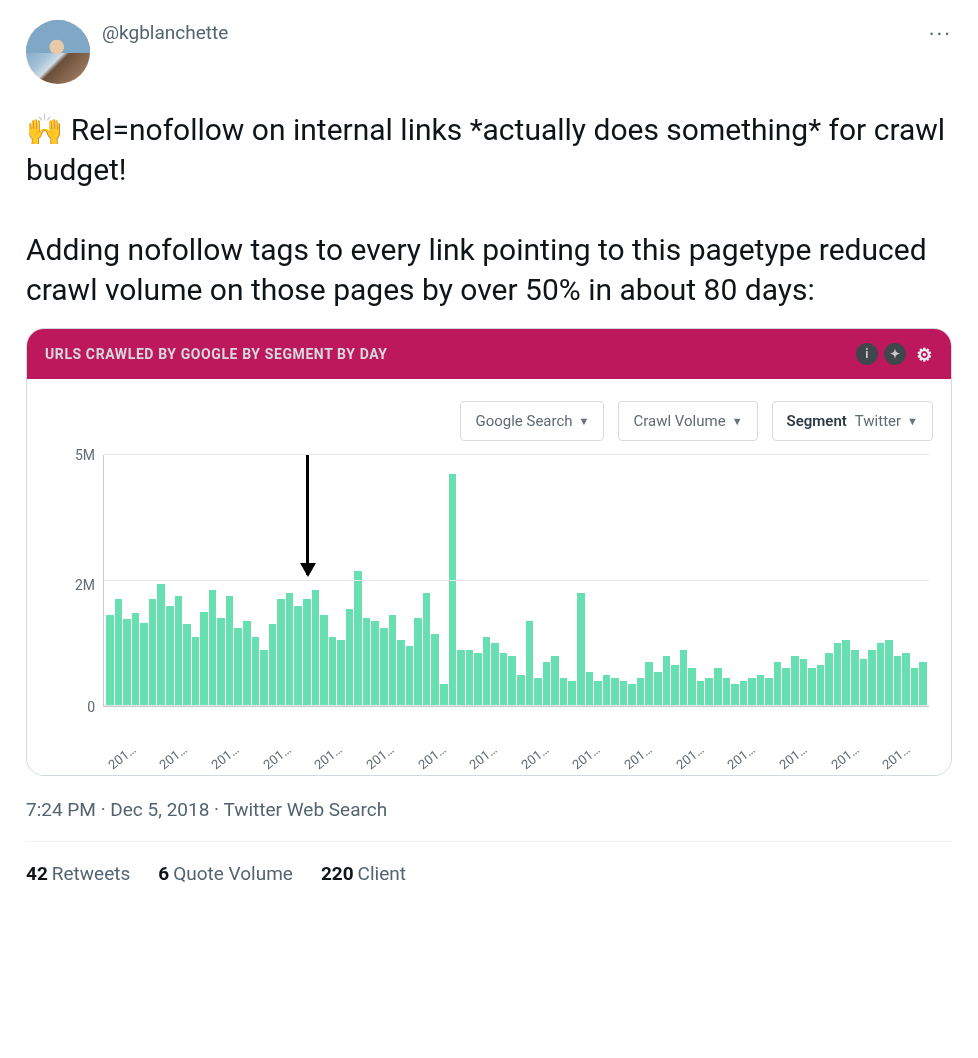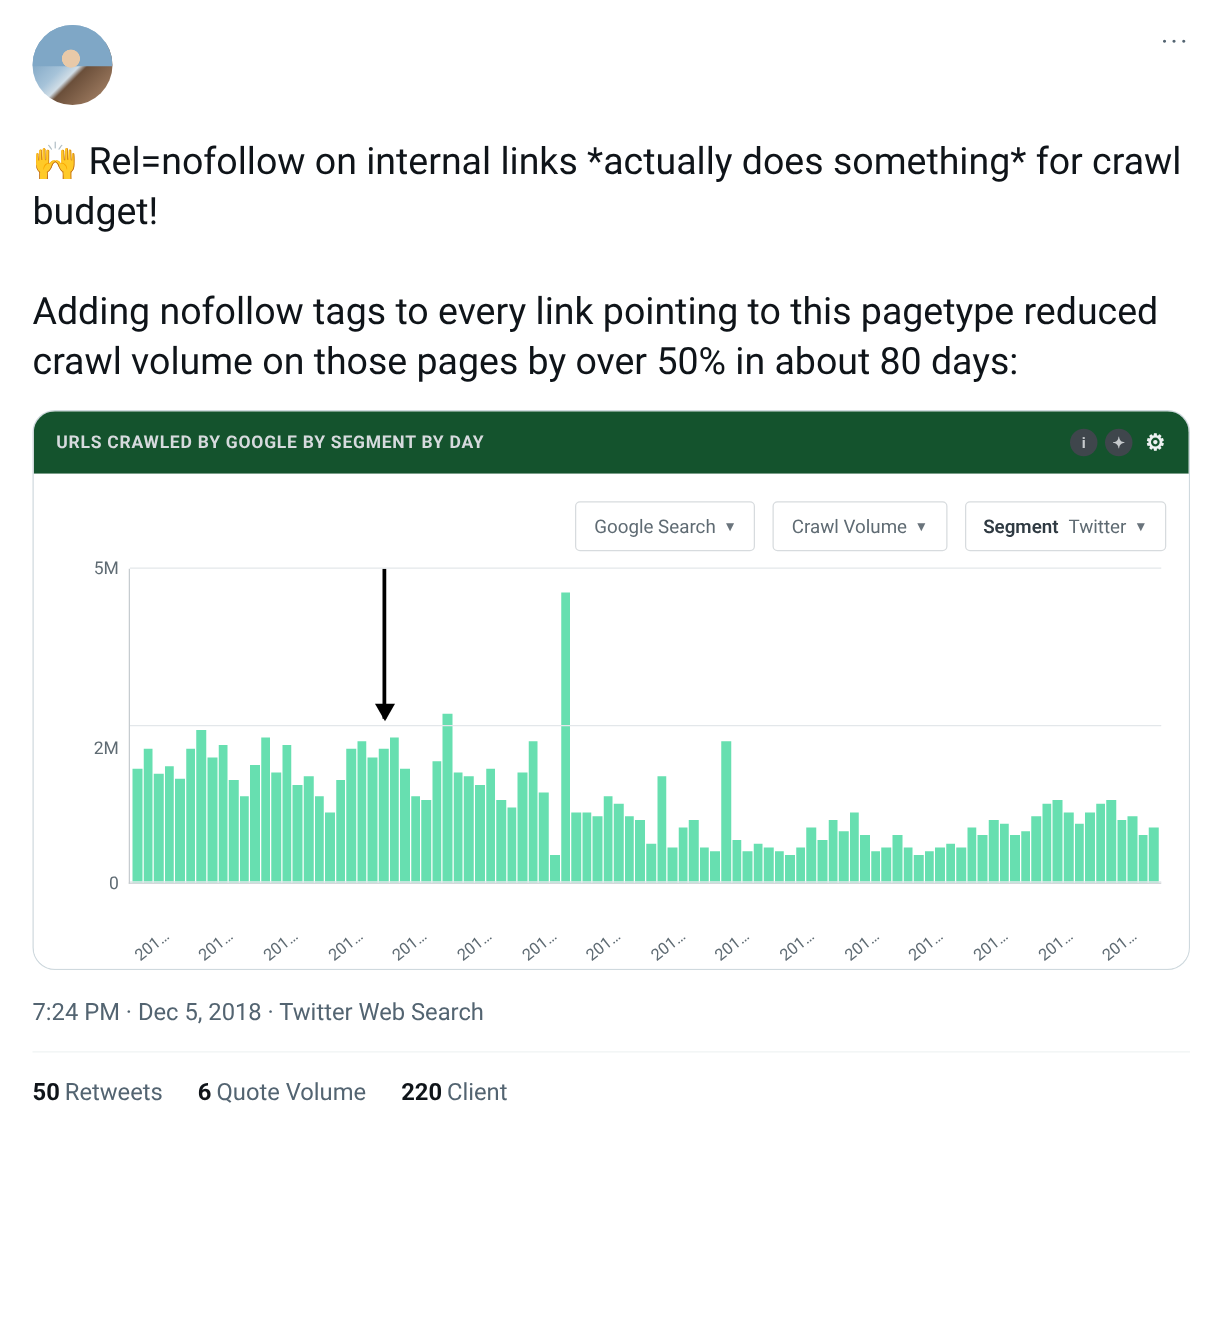--- a/index.html
+++ b/index.html
@@ -33,21 +33,21 @@
     color: #0f1419;
     white-space: pre-wrap;
   }
   .card {
     margin-top: 18px;
     border: 1px solid #cfd9de;
     border-radius: 18px;
     overflow: hidden;
   }
   .card-header {
-    background: #14532d;
+    background: #be185d;
     color: #d6dadd;
     padding: 14px 18px;
     display: flex; align-items: center;
     font-size: 14px; font-weight: 700; letter-spacing: 0.6px;
   }
   .card-header-icons { margin-left: auto; display: flex; gap: 6px; align-items: center; }
   .hdr-circle {
     width: 22px; height: 22px; border-radius: 50%;
     background: #3f464c;
     display: inline-flex; align-items: center; justify-content: center;
@@ -102,20 +102,21 @@
   .divider { border-top: 1px solid #eff3f4; margin-top: 20px; }
   .stats { display: flex; gap: 28px; padding: 20px 0 0 0; font-size: 19px; color: #536471; }
   .stats strong { color: #0f1419; font-weight: 700; margin-right: 4px; }
 </style>
 </head>
 <body>
 
 <div class="header">
   <div class="avatar"></div>
   <div class="name-block">
+    <div class="handle">@kgblanchette</div>
   </div>
   <div class="more">···</div>
 </div>
 
 <div class="text">🙌 Rel=nofollow on internal links *actually does something* for crawl budget!
 
 Adding nofollow tags to every link pointing to this pagetype reduced crawl volume on those pages by over 50% in about 80 days:</div>
 
 <div class="card">
   <div class="card-header">
@@ -138,21 +139,21 @@
       </div>
       <div class="filter-btn">
         <span class="seg-label">Segment</span>
         <span>Twitter</span>
         <span class="caret">▼</span>
       </div>
     </div>
     <div class="chart">
       <div id="yticks">
           <div class="ytick" style="top: 252px;">0</div>
-          <div class="ytick" style="top: 144px;">2M</div>
+          <div class="ytick" style="top: 130px;">2M</div>
           <div class="ytick" style="top: 0px;">5M</div>
         </div>
       <div class="plot" id="plot">
         <div class="bars" id="bars">
             <div class="bar" style="height: 36.25%;"></div>
             <div class="bar" style="height: 42.5%;"></div>
             <div class="bar" style="height: 34.5%;"></div>
             <div class="bar" style="height: 37%;"></div>
             <div class="bar" style="height: 33%;"></div>
             <div class="bar" style="height: 42.5%;"></div>
@@ -275,21 +276,21 @@
 </div>
 
 <div class="meta">
   <span>7:24 PM</span><span> · </span><span>Dec 5, 2018</span><span> · </span><span>Twitter Web Search</span>
 </div>
 
 <div class="divider"></div>
 
 <div class="stats">
   <div>
-    <strong>50</strong><span>Retweets</span>
+    <strong>42</strong><span>Retweets</span>
   </div>
   <div>
     <strong>6</strong><span>Quote Volume</span>
   </div>
   <div>
     <strong>220</strong><span>Client</span>
   </div>
 </div>
 
 </body></html>

